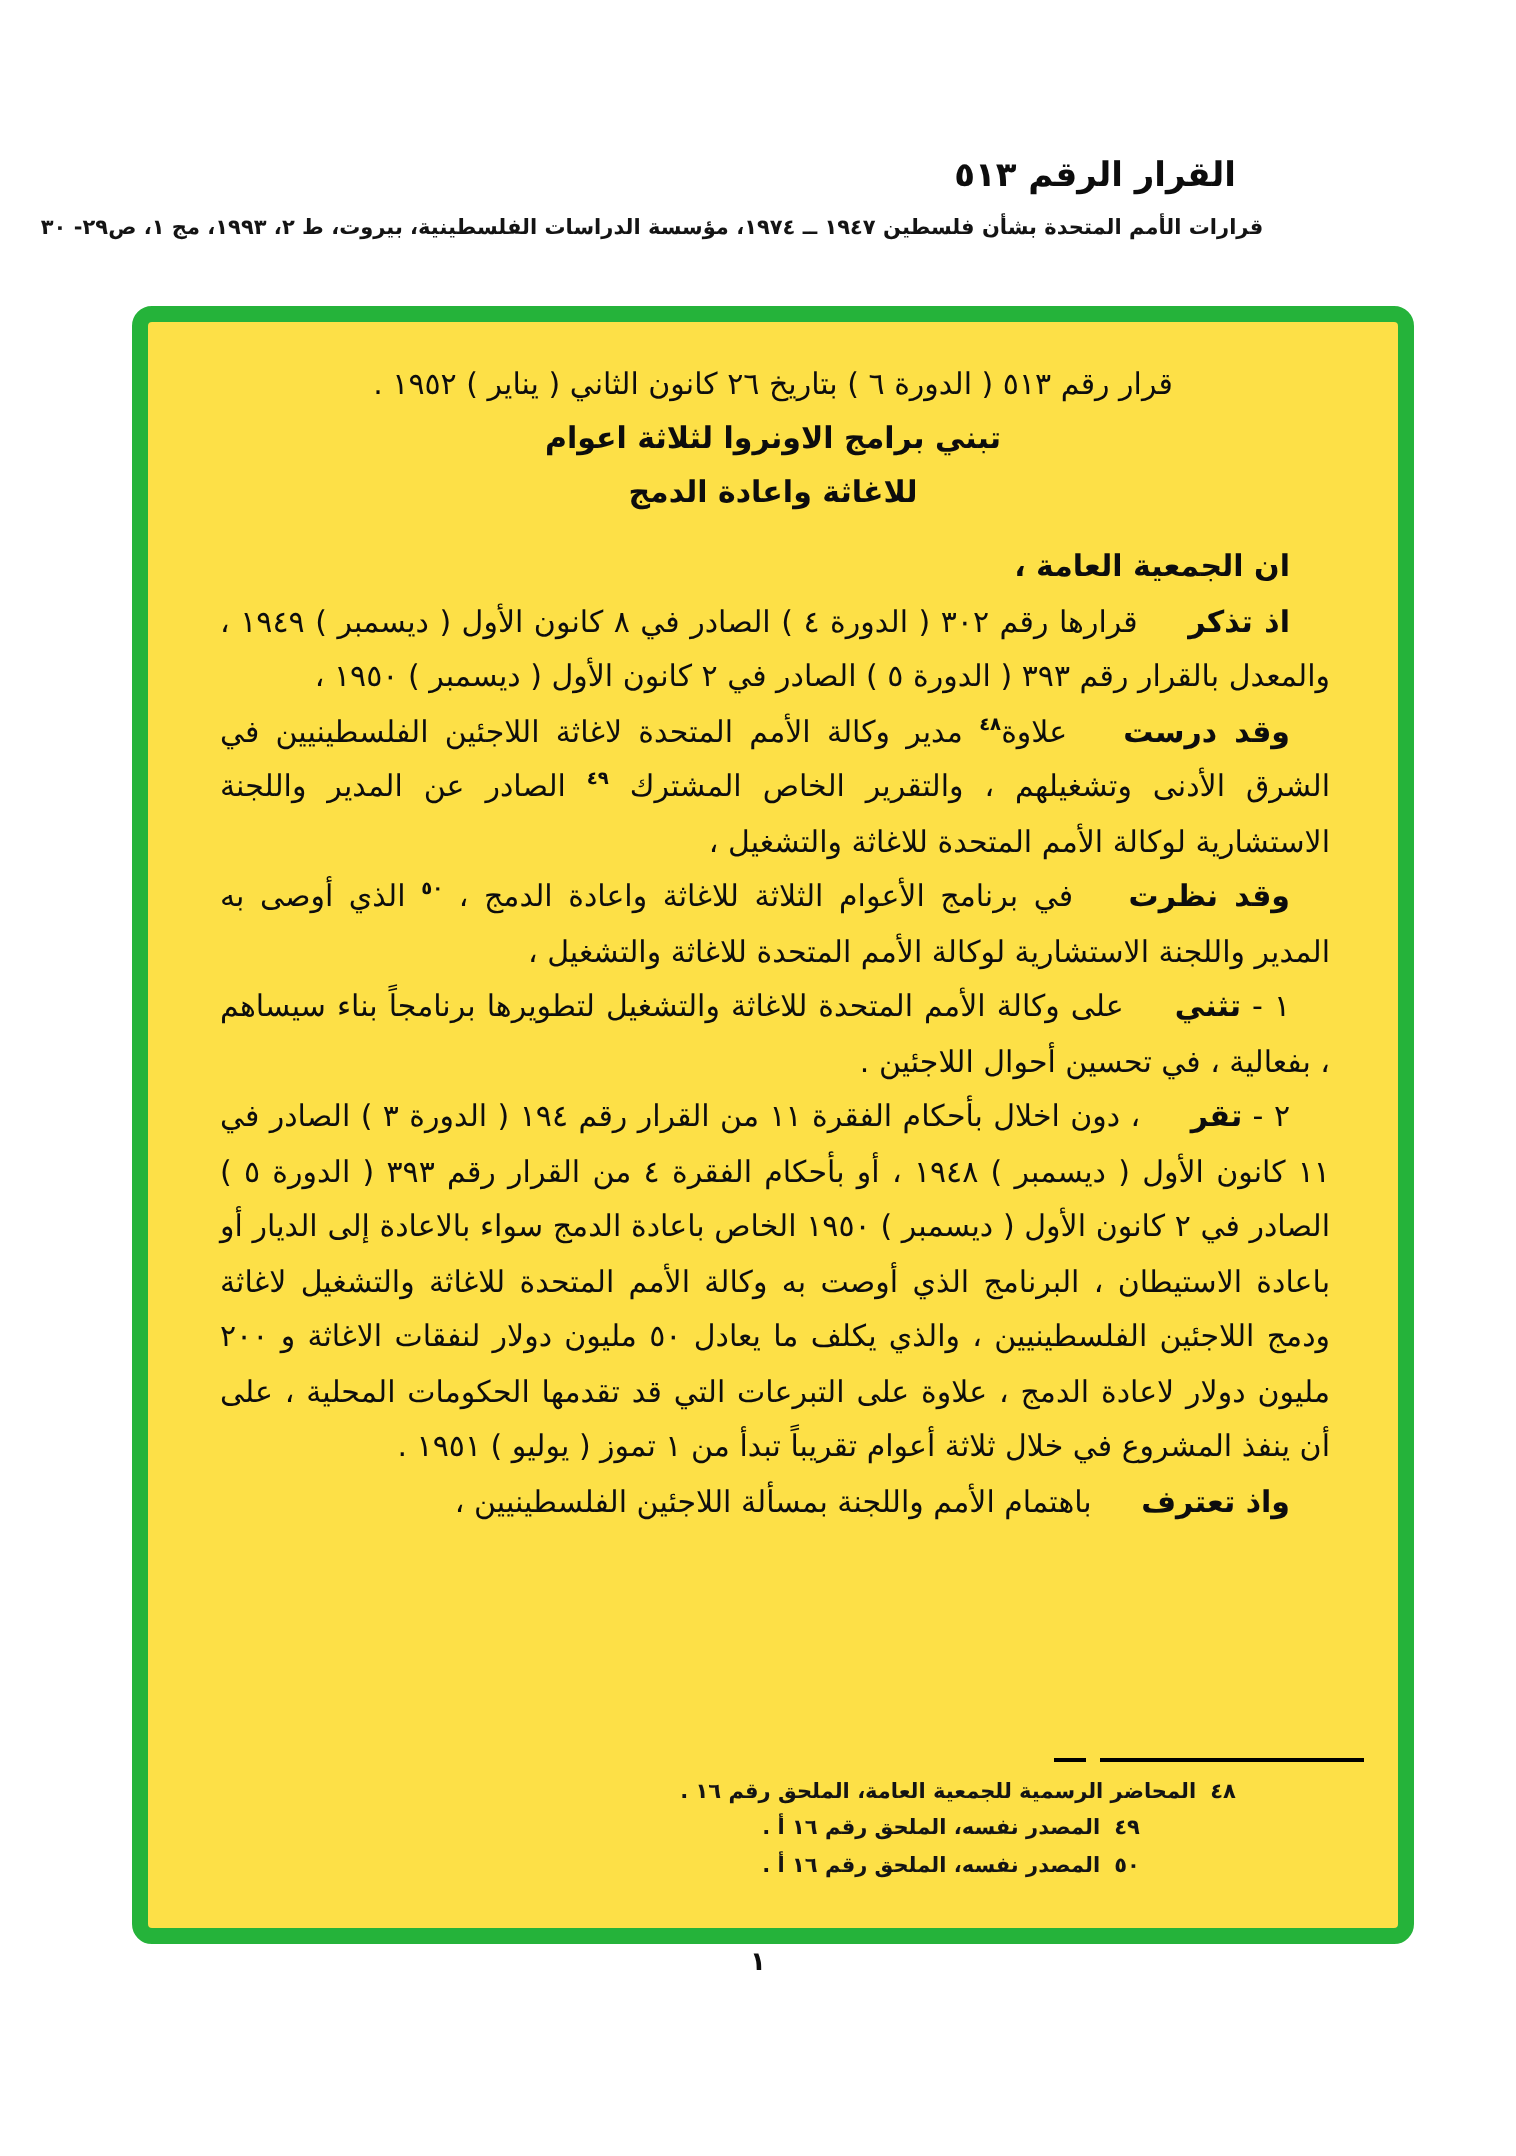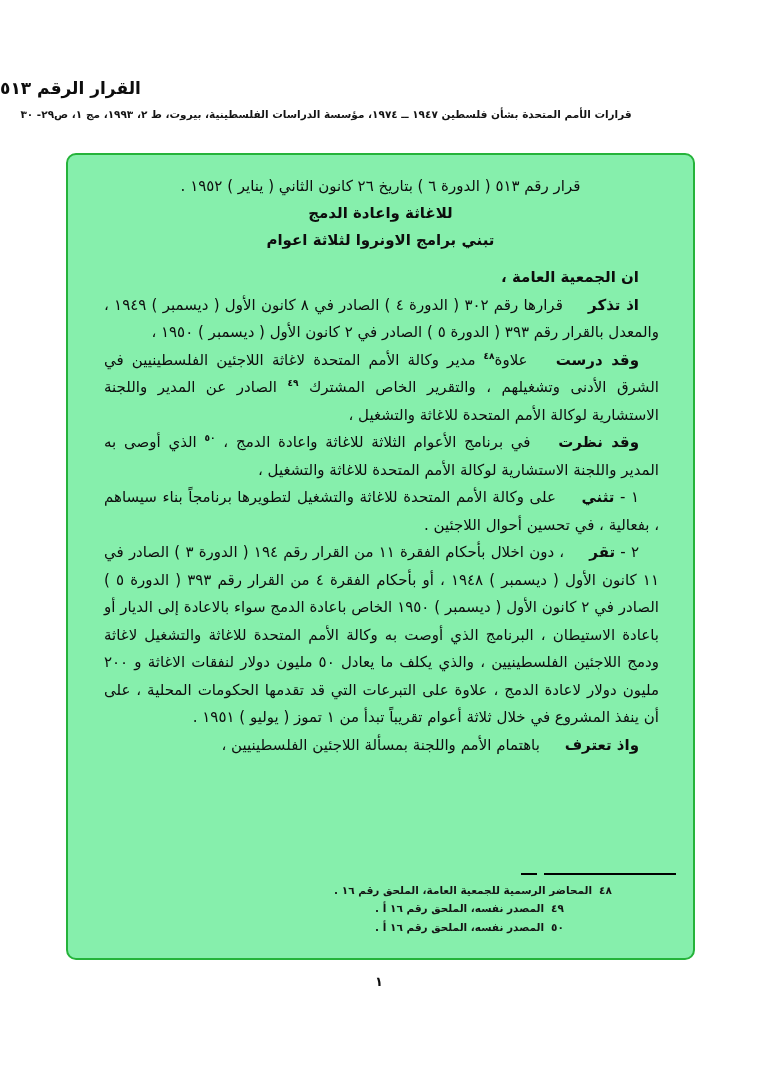--- a/index.html
+++ b/index.html
@@ -6,35 +6,35 @@
   body{
     width:758px;height:1078px;
     background:#ffffff;
     font-family:"DejaVu Sans",sans-serif;
     color:#111;
     position:relative;
     overflow:hidden;
   }
   .doc-title{
     position:absolute;top:78px;left:0;width:618px;
-    text-align:left;direction:rtl;
+    text-align:right;direction:rtl;
     font-size:17px;font-weight:bold;color:#0d0d0d;
   }
   .doc-subtitle{
     position:absolute;top:108px;left:0;width:652px;
     text-align:center;direction:rtl;
     font-size:10.5px;font-weight:bold;color:#141414;
     letter-spacing:0.1px;
   }
   .green-box{
     position:absolute;left:66px;top:153px;
     width:625px;height:803px;
-    border:2px solid #0f172a;
+    border:8px solid #0f172a;
     border-radius:10px;
-    background:#86efac;
+    background:#fde047;
   }
   .heading{
     direction:rtl;text-align:center;
     margin:18px 36px 0 36px;
     font-size:15px;line-height:27px;color:#0d0d0d;
   }
   .heading .b{font-weight:bold;}
   .body-text{
     direction:rtl;
     margin:10px 34px 0 36px;
@@ -78,22 +78,22 @@
 <div class="page">
 
   <div class="doc-title">القرار الرقم ٥١٣</div>
 
   <div class="doc-subtitle">قرارات الأمم المتحدة بشأن فلسطين ١٩٤٧ ــ ١٩٧٤، مؤسسة الدراسات الفلسطينية، بيروت، ط ٢، ١٩٩٣، مج ١، ص٢٩- ٣٠</div>
 
   <div class="green-box" style="border-color: rgb(37, 179, 58);">
 
     <div class="heading">
       <div>قرار رقم ٥١٣ ( الدورة ٦ ) بتاريخ ٢٦ كانون الثاني ( يناير ) ١٩٥٢ .</div>
+      <div class="b">تبني برامج الاونروا لثلاثة اعوام</div>
       <div class="b">للاغاثة واعادة الدمج</div>
-      <div class="b">تبني برامج الاونروا لثلاثة اعوام</div>
     </div>
 
     <div class="body-text">
       <p><span class="b">ان الجمعية العامة ،</span></p>
       <p><span class="b">اذ تذكر</span><span> قرارها رقم ٣٠٢ ( الدورة ٤ ) الصادر في ٨ كانون الأول ( ديسمبر ) ١٩٤٩ ، والمعدل بالقرار رقم ٣٩٣ ( الدورة ٥ ) الصادر في ٢ كانون الأول ( ديسمبر ) ١٩٥٠ ،</span></p>
       <p><span class="b">وقد درست</span><span> علاوة</span><span class="sup">٤٨</span><span> مدير وكالة الأمم المتحدة لاغاثة اللاجئين الفلسطينيين في الشرق الأدنى وتشغيلهم ، والتقرير الخاص المشترك </span><span class="sup">٤٩</span><span> الصادر عن المدير واللجنة الاستشارية لوكالة الأمم المتحدة للاغاثة والتشغيل ،</span></p>
       <p><span class="b">وقد نظرت</span><span> في برنامج الأعوام الثلاثة للاغاثة واعادة الدمج ، </span><span class="sup">٥٠</span><span> الذي أوصى به المدير واللجنة الاستشارية لوكالة الأمم المتحدة للاغاثة والتشغيل ،</span></p>
       <p><span>١ - </span><span class="b">تثني</span><span> على وكالة الأمم المتحدة للاغاثة والتشغيل لتطويرها برنامجاً بناء سيساهم ، بفعالية ، في تحسين أحوال اللاجئين .</span></p>
       <p><span>٢ - </span><span class="b">تقر</span><span> ، دون اخلال بأحكام الفقرة ١١ من القرار رقم ١٩٤ ( الدورة ٣ ) الصادر في ١١ كانون الأول ( ديسمبر ) ١٩٤٨ ، أو بأحكام الفقرة ٤ من القرار رقم ٣٩٣ ( الدورة ٥ ) الصادر في ٢ كانون الأول ( ديسمبر ) ١٩٥٠ الخاص باعادة الدمج سواء بالاعادة إلى الديار أو باعادة الاستيطان ، البرنامج الذي أوصت به وكالة الأمم المتحدة للاغاثة والتشغيل لاغاثة ودمج اللاجئين الفلسطينيين ، والذي يكلف ما يعادل ٥٠ مليون دولار لنفقات الاغاثة و ٢٠٠ مليون دولار لاعادة الدمج ، علاوة على التبرعات التي قد تقدمها الحكومات المحلية ، على أن ينفذ المشروع في خلال ثلاثة أعوام تقريباً تبدأ من ١ تموز ( يوليو ) ١٩٥١ .</span></p>
       <p><span class="b">واذ تعترف</span><span> باهتمام الأمم واللجنة بمسألة اللاجئين الفلسطينيين ،</span></p>

